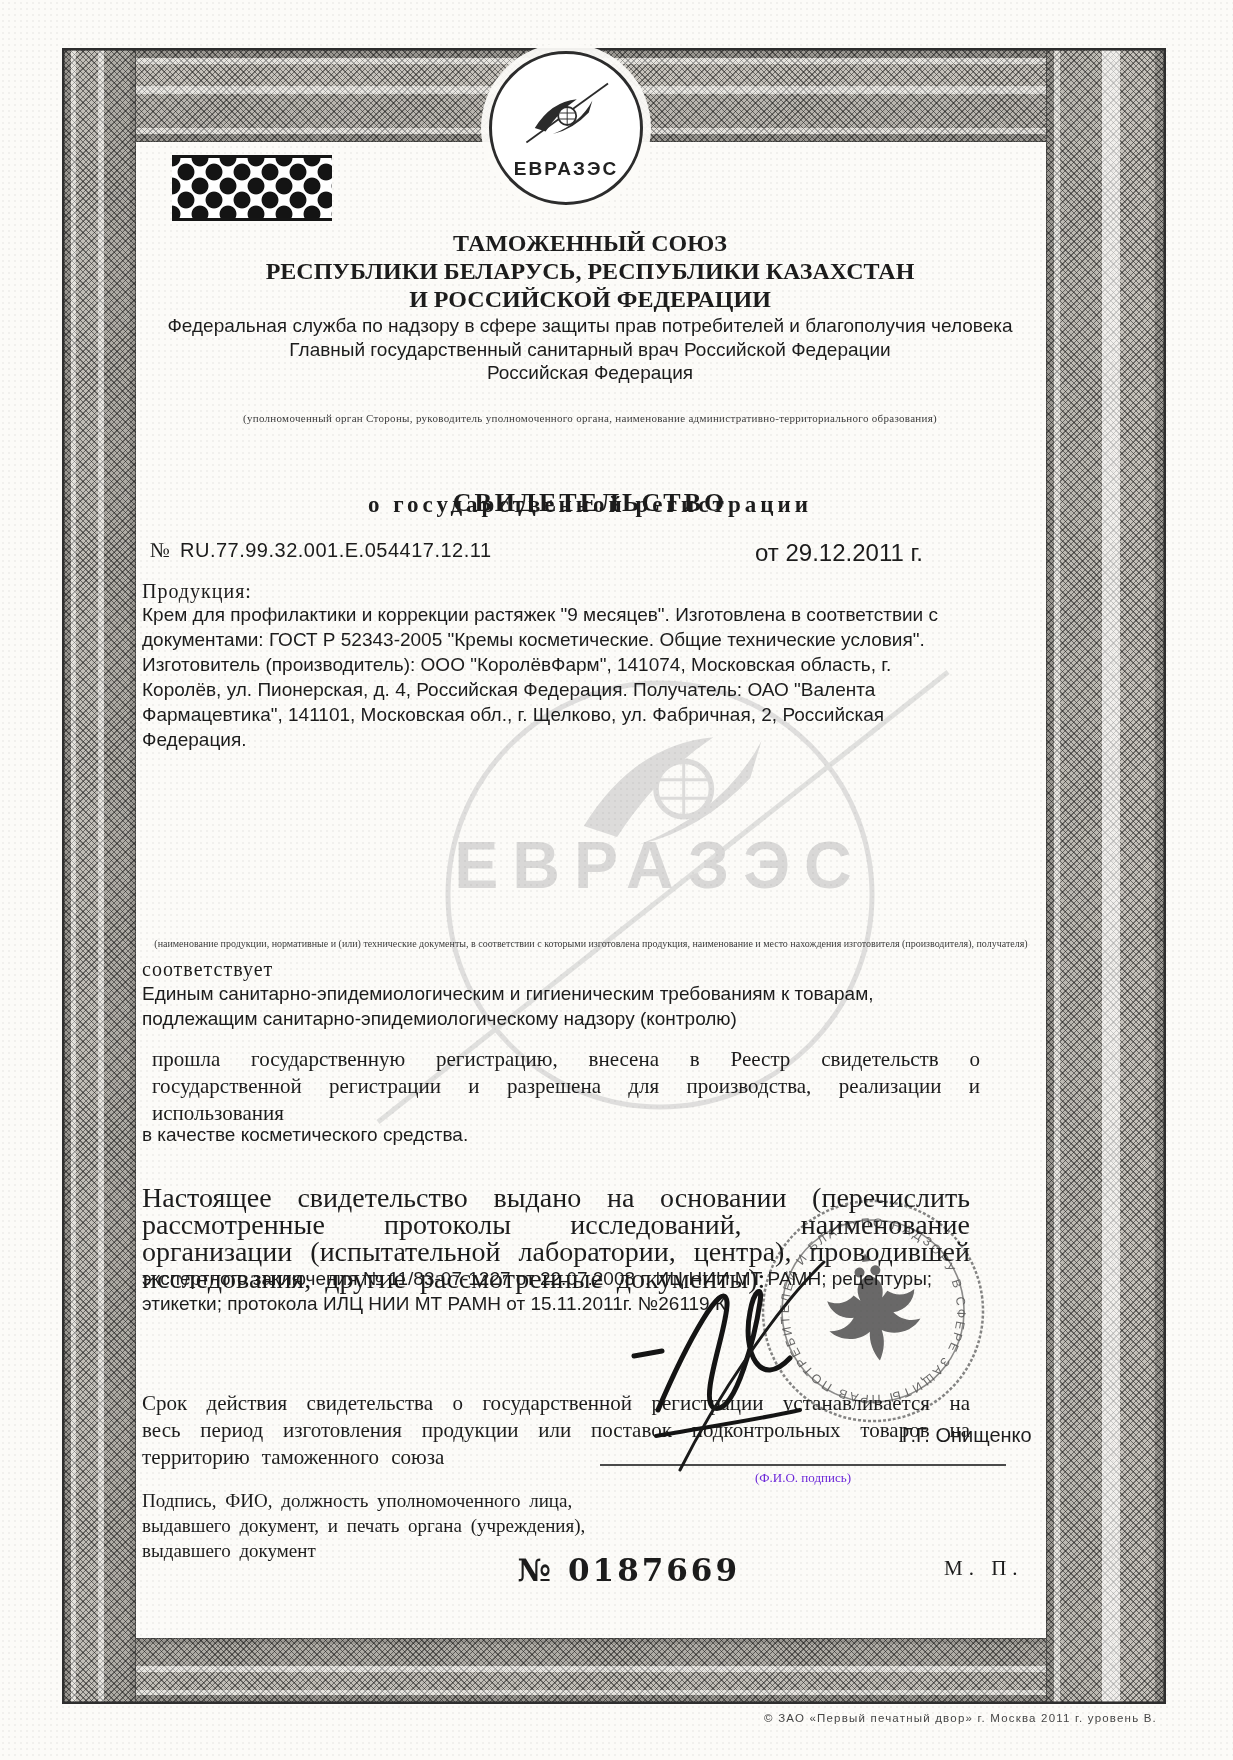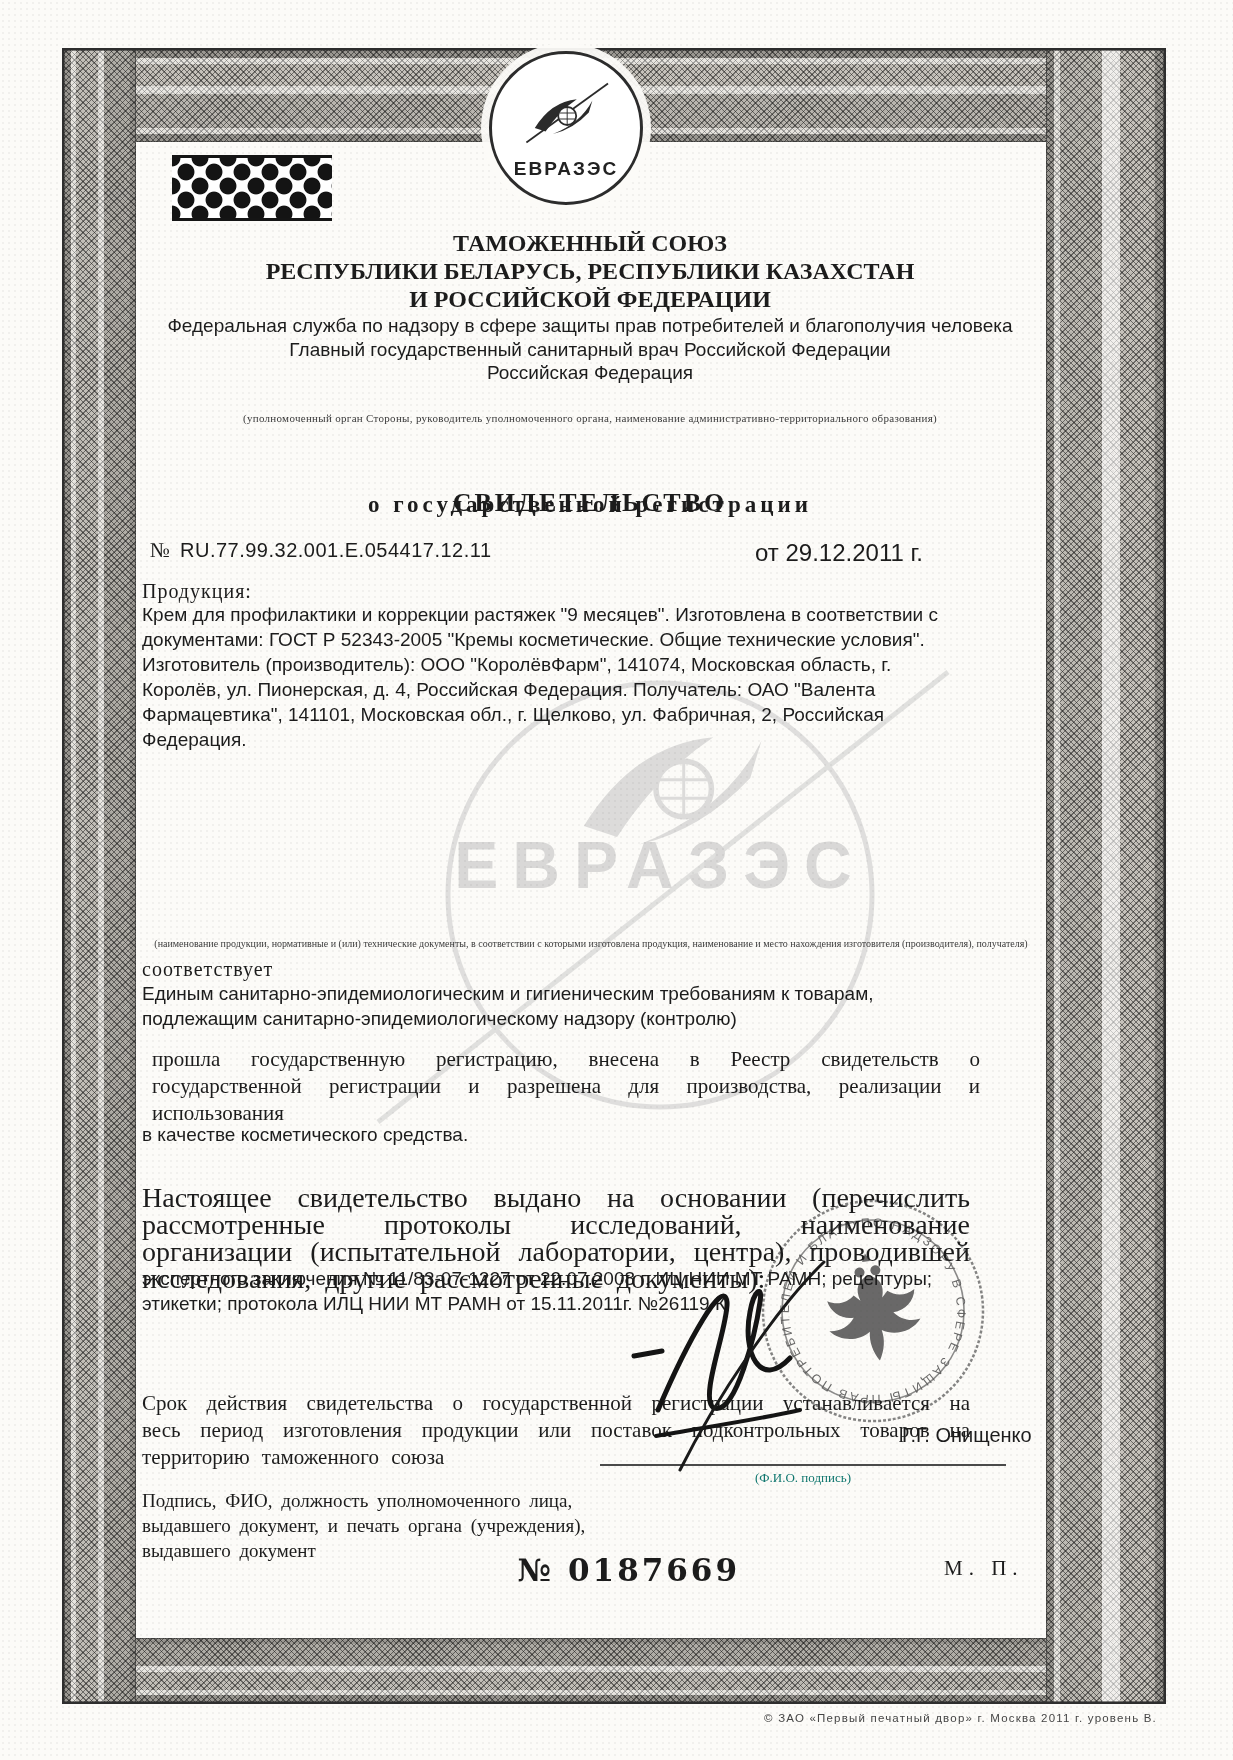--- a/index.html
+++ b/index.html
@@ -141,21 +141,21 @@
     <div class="abs serif jst" style="left:142px;top:1390px;width:828px;font-size:21px;line-height:27px;">Срок действия свидетельства о государственной регистрации устанавливается на весь период изготовления продукции или поставок подконтрольных товаров на территорию таможенного союза</div>
 
     <div class="abs serif" style="left:142px;top:1488px;width:470px;font-size:19px;line-height:25px;word-spacing:4px;">
       <div>Подпись, ФИО, должность уполномоченного лица,</div>
       <div>выдавшего документ, и печать органа (учреждения),</div>
       <div>выдавшего документ</div>
     </div>
 
     <div class="abs sans" style="left:902px;top:1424px;font-size:20px;z-index:3;">Г.Г. Онищенко</div>
     <div class="sig-line"></div>
-    <div class="abs serif c" style="left:600px;top:1470px;width:406px;font-size:13px;color:#0f766e;z-index:2;">(Ф.И.О. подпись)</div>
+    <div class="abs serif c" style="left:600px;top:1470px;width:406px;font-size:13px;color:#6d28d9;z-index:2;">(Ф.И.О. подпись)</div>
 
     <div class="abs serif h-bold" style="left:400px;top:1552px;width:340px;text-align:right;font-size:31px;letter-spacing:3px;font-family:'DejaVu Serif',serif;">№ 0187669</div>
     <div class="abs serif" style="left:944px;top:1556px;font-size:21px;letter-spacing:6px;">М.  П.</div>
 
     <div class="abs sans" style="right:76px;top:1712px;font-size:11.5px;letter-spacing:1.2px;color:#454545;">© ЗАО «Первый печатный двор»   г. Москва   2011 г.  уровень  В.</div>
   </div>
 
   <div class="stamp">
     <svg width="232" height="232" viewBox="0 0 232 232">
       <circle cx="116" cy="116" r="110" fill="none" stroke="#4c4c4c" stroke-width="2.5" stroke-dasharray="3 2" opacity=".8"></circle>

